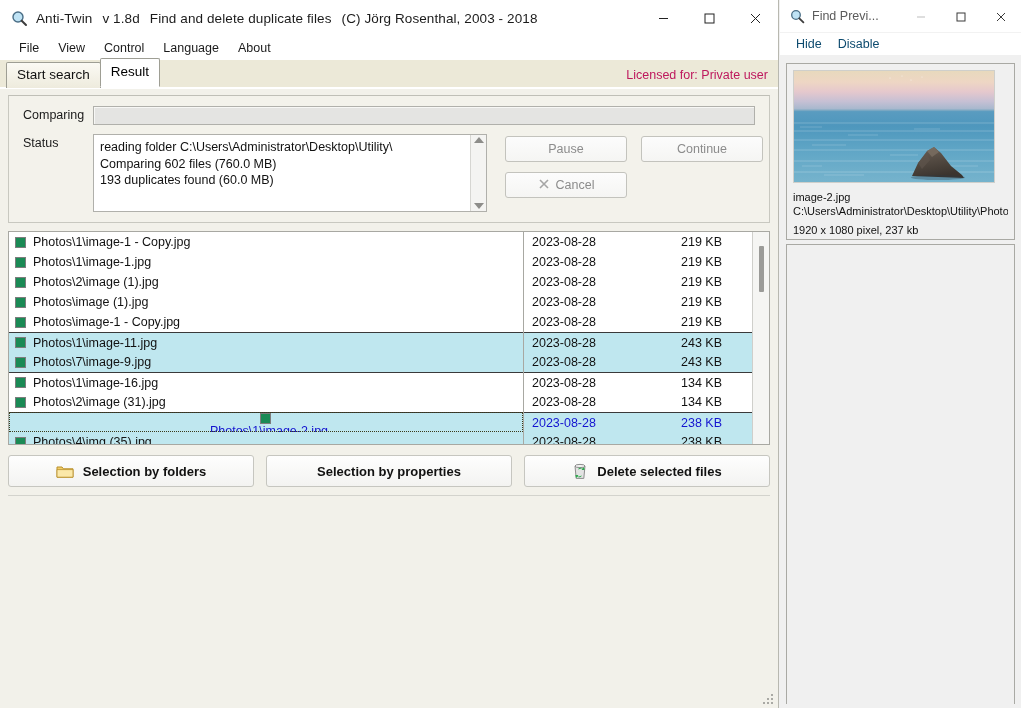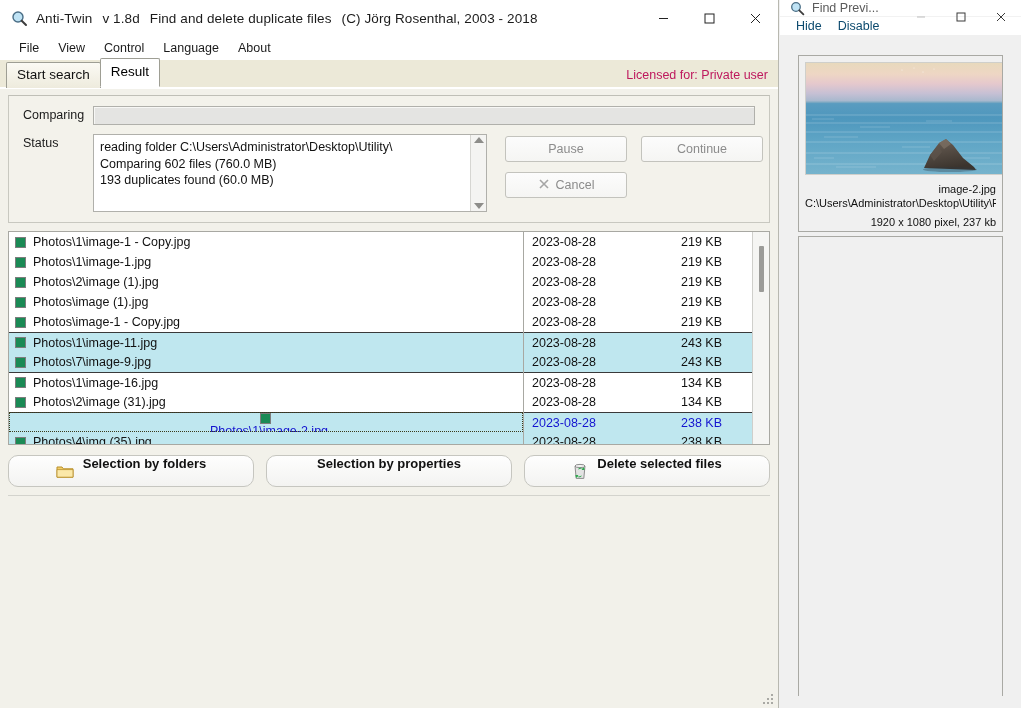--- a/index.html
+++ b/index.html
@@ -158,22 +158,22 @@
     background:#9b9b98; border-radius:1px;
   }
 
   
   .bottombar {
     flex:none; margin: 10px 8px 0 8px; display:flex; gap: 12px;
     padding-bottom: 8px; border-bottom:1px solid #d3d3cd;
   }
   .bbtn {
     flex:1; height: 32px; background: linear-gradient(#fefefe,#f3f3f1);
-    border:1px solid #c6c6c0; border-radius:10px;
-    display:flex; justify-content:center;
+    border:1px solid #c6c6c0; border-radius:3px;
+    display:flex; align-items:center; justify-content:center;
     font-size:13px; font-weight:bold; color:#111;
   }
   .bico { margin-right: 9px; display:flex; align-items:center; }
   .statusbar { flex:1; background:#f2f1ea; position:relative; }
   .grip { position:absolute; right:4px; bottom:4px; width:10px; height:10px; }
   .grip i { position:absolute; width:2px; height:2px; background:#a9a9a4; }
 
   
   .prev-window {
     position:absolute; left: 780px; top:0; width: 241px; height: 708px;
@@ -184,21 +184,21 @@
     border-bottom: 1px solid #f2f2f2;
   }
   .prev-title-ico { width:16px;height:16px;margin-left:9px;margin-right:7px; display:flex;align-items:center;justify-content:center; }
   .prev-title-text { font-size:12.5px; color:#5b5b5b; }
   .prev-wc { position:absolute; right:0; top:0; height:33px; display:flex; }
   .pwb { width:40px;height:33px;display:flex;align-items:center;justify-content:center;font-size:12px;color:#3a3a3a; }
   .pwb.dis { color:#bdbdbd; }
   .prev-menubar { height:22px; background:#ffffff; display:flex; align-items:center; padding-left:8px; }
   .prev-menu { font-size:12.5px; color:#0c4a6e; padding: 2px 8px; }
 
-  .prev-body { flex:1; background:#f0f0f0; padding: 12px; position:relative;text-align:right; }
+  .prev-body { flex:1; background:#f0f0f0; padding: 0; position:relative; }
   .prev-card {
     margin: 8px 6px 0 6px; background:#f0f0f0; border:1px solid #a9a9a4;
     padding: 6px; height: 177px; overflow:hidden;
   }
   .thumb {
     width: 202px; height: 113px; position:relative; overflow:hidden;
     border:1px solid #cfcfcb; display:block;
   }
   .cap { margin-top: 7px; font-size:11px; color:#111; line-height:14px; }
   .cap .l1 { white-space:nowrap; }

